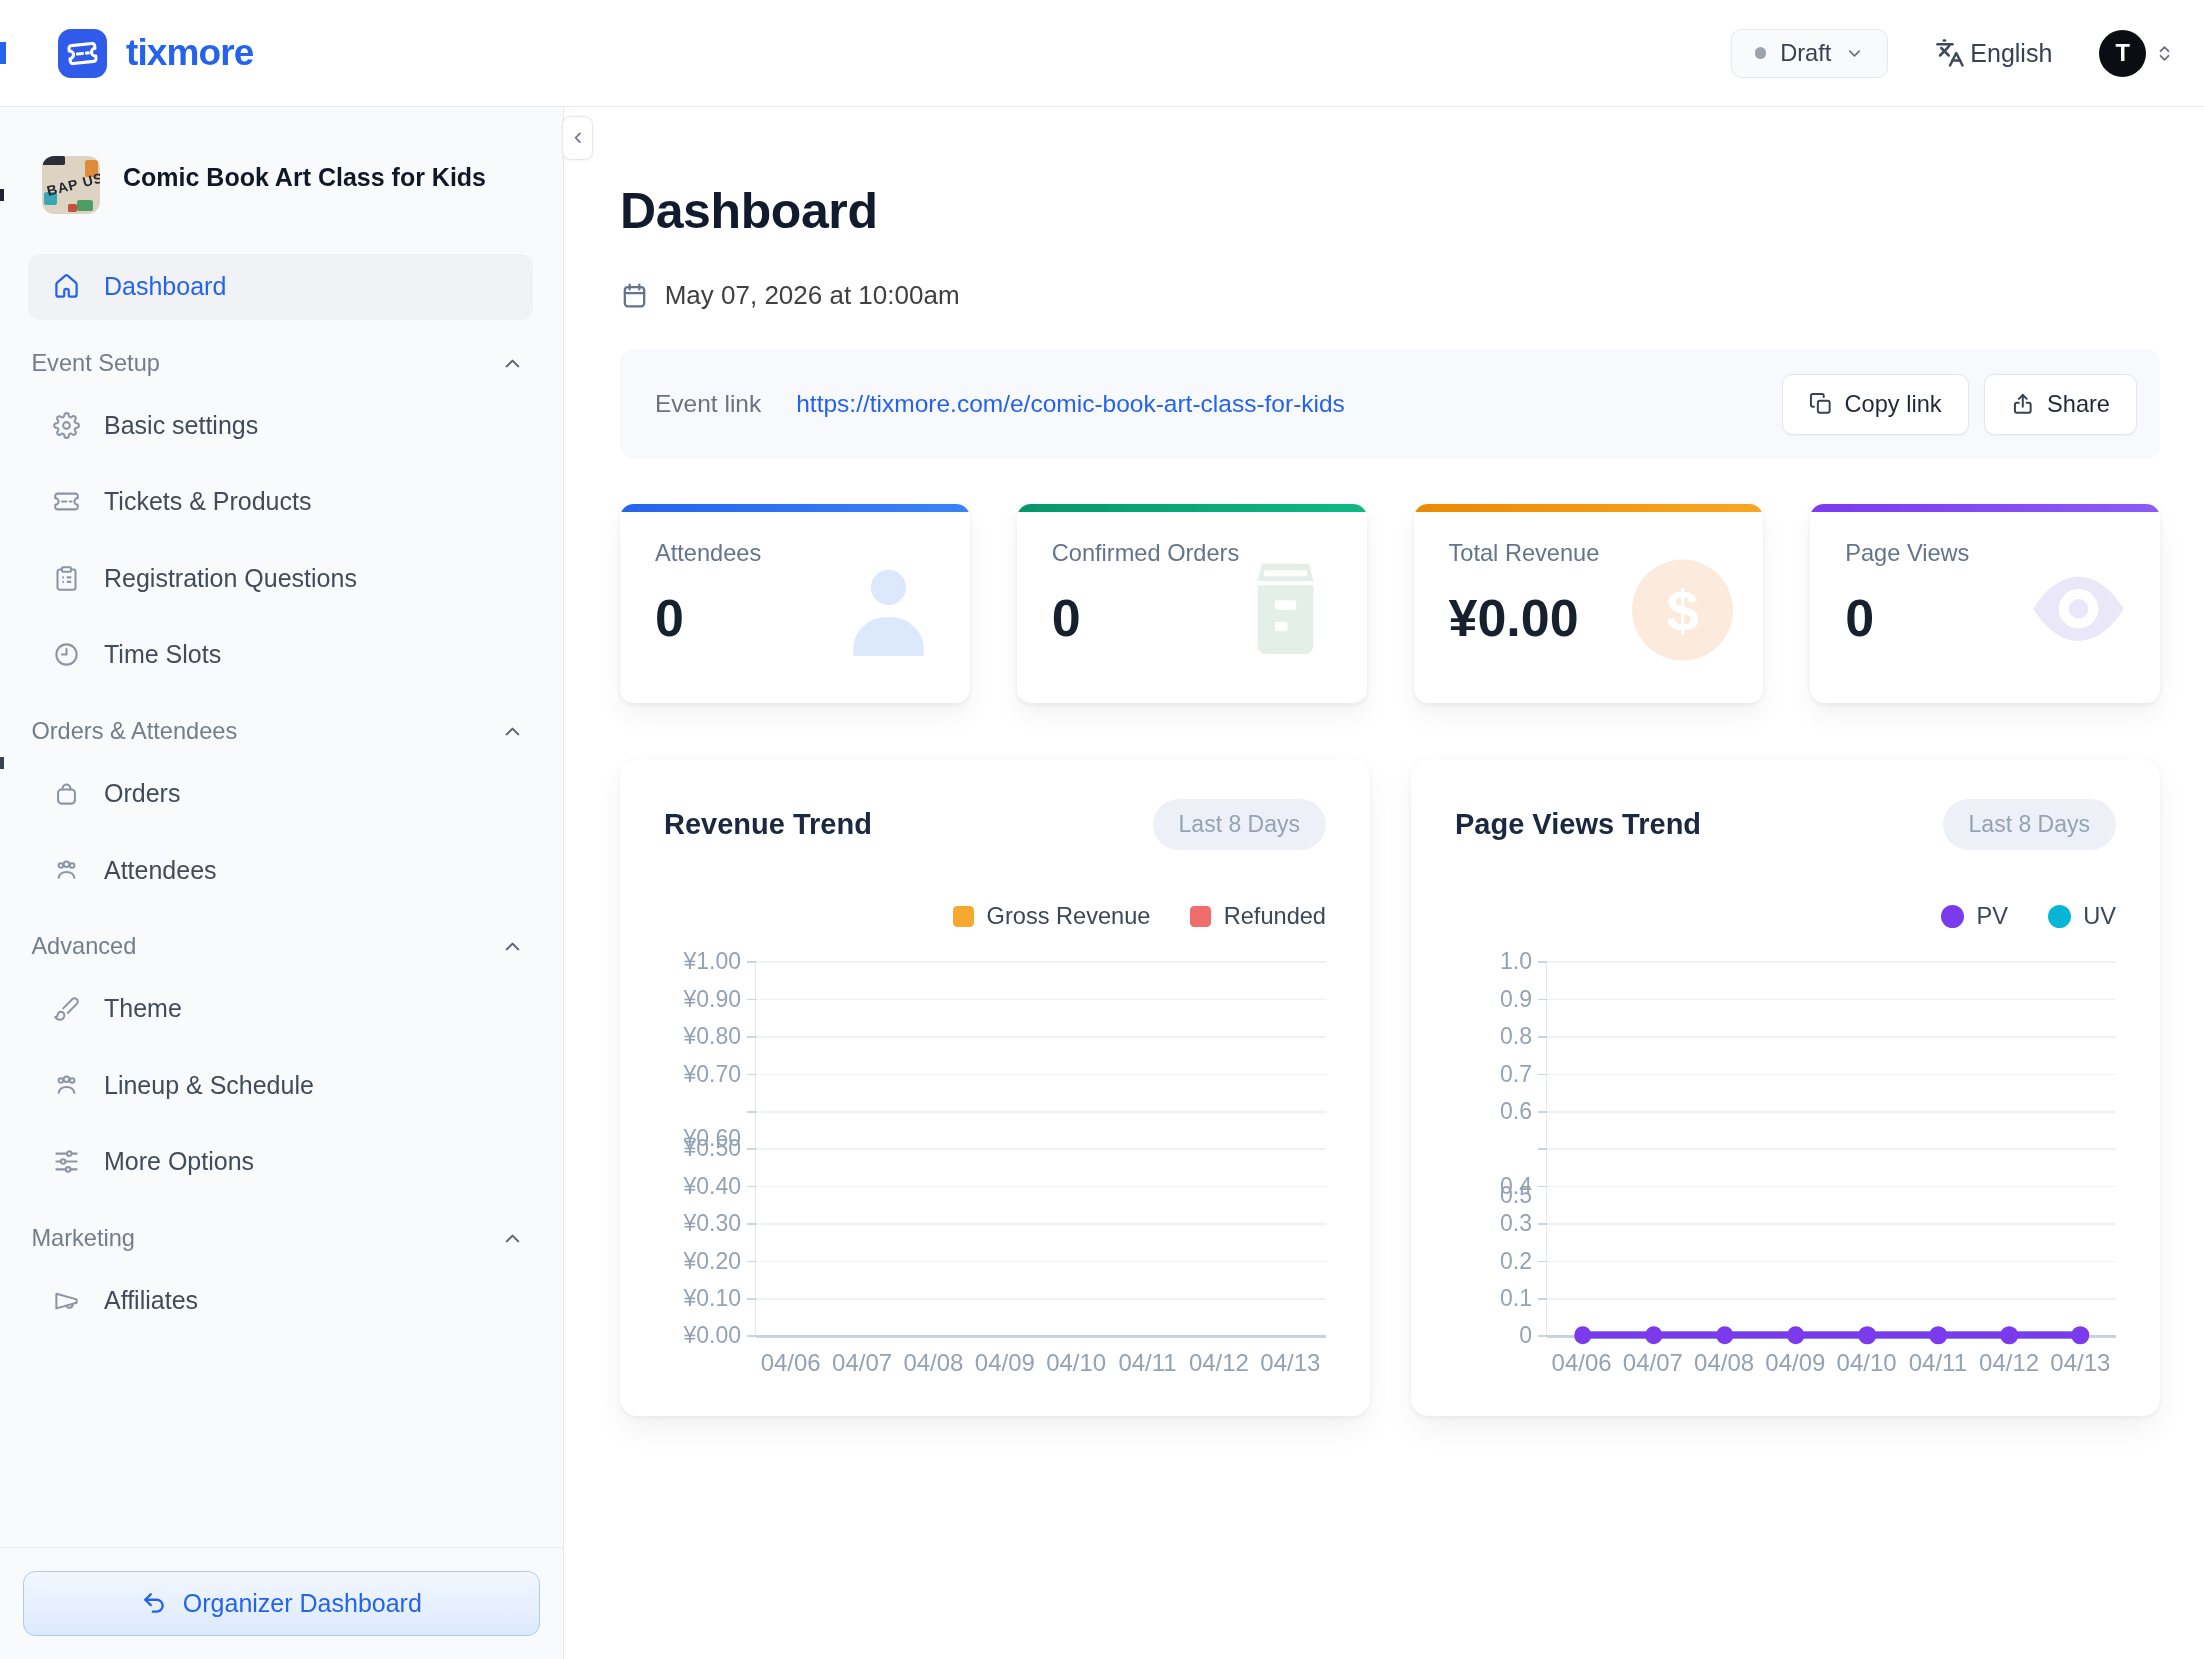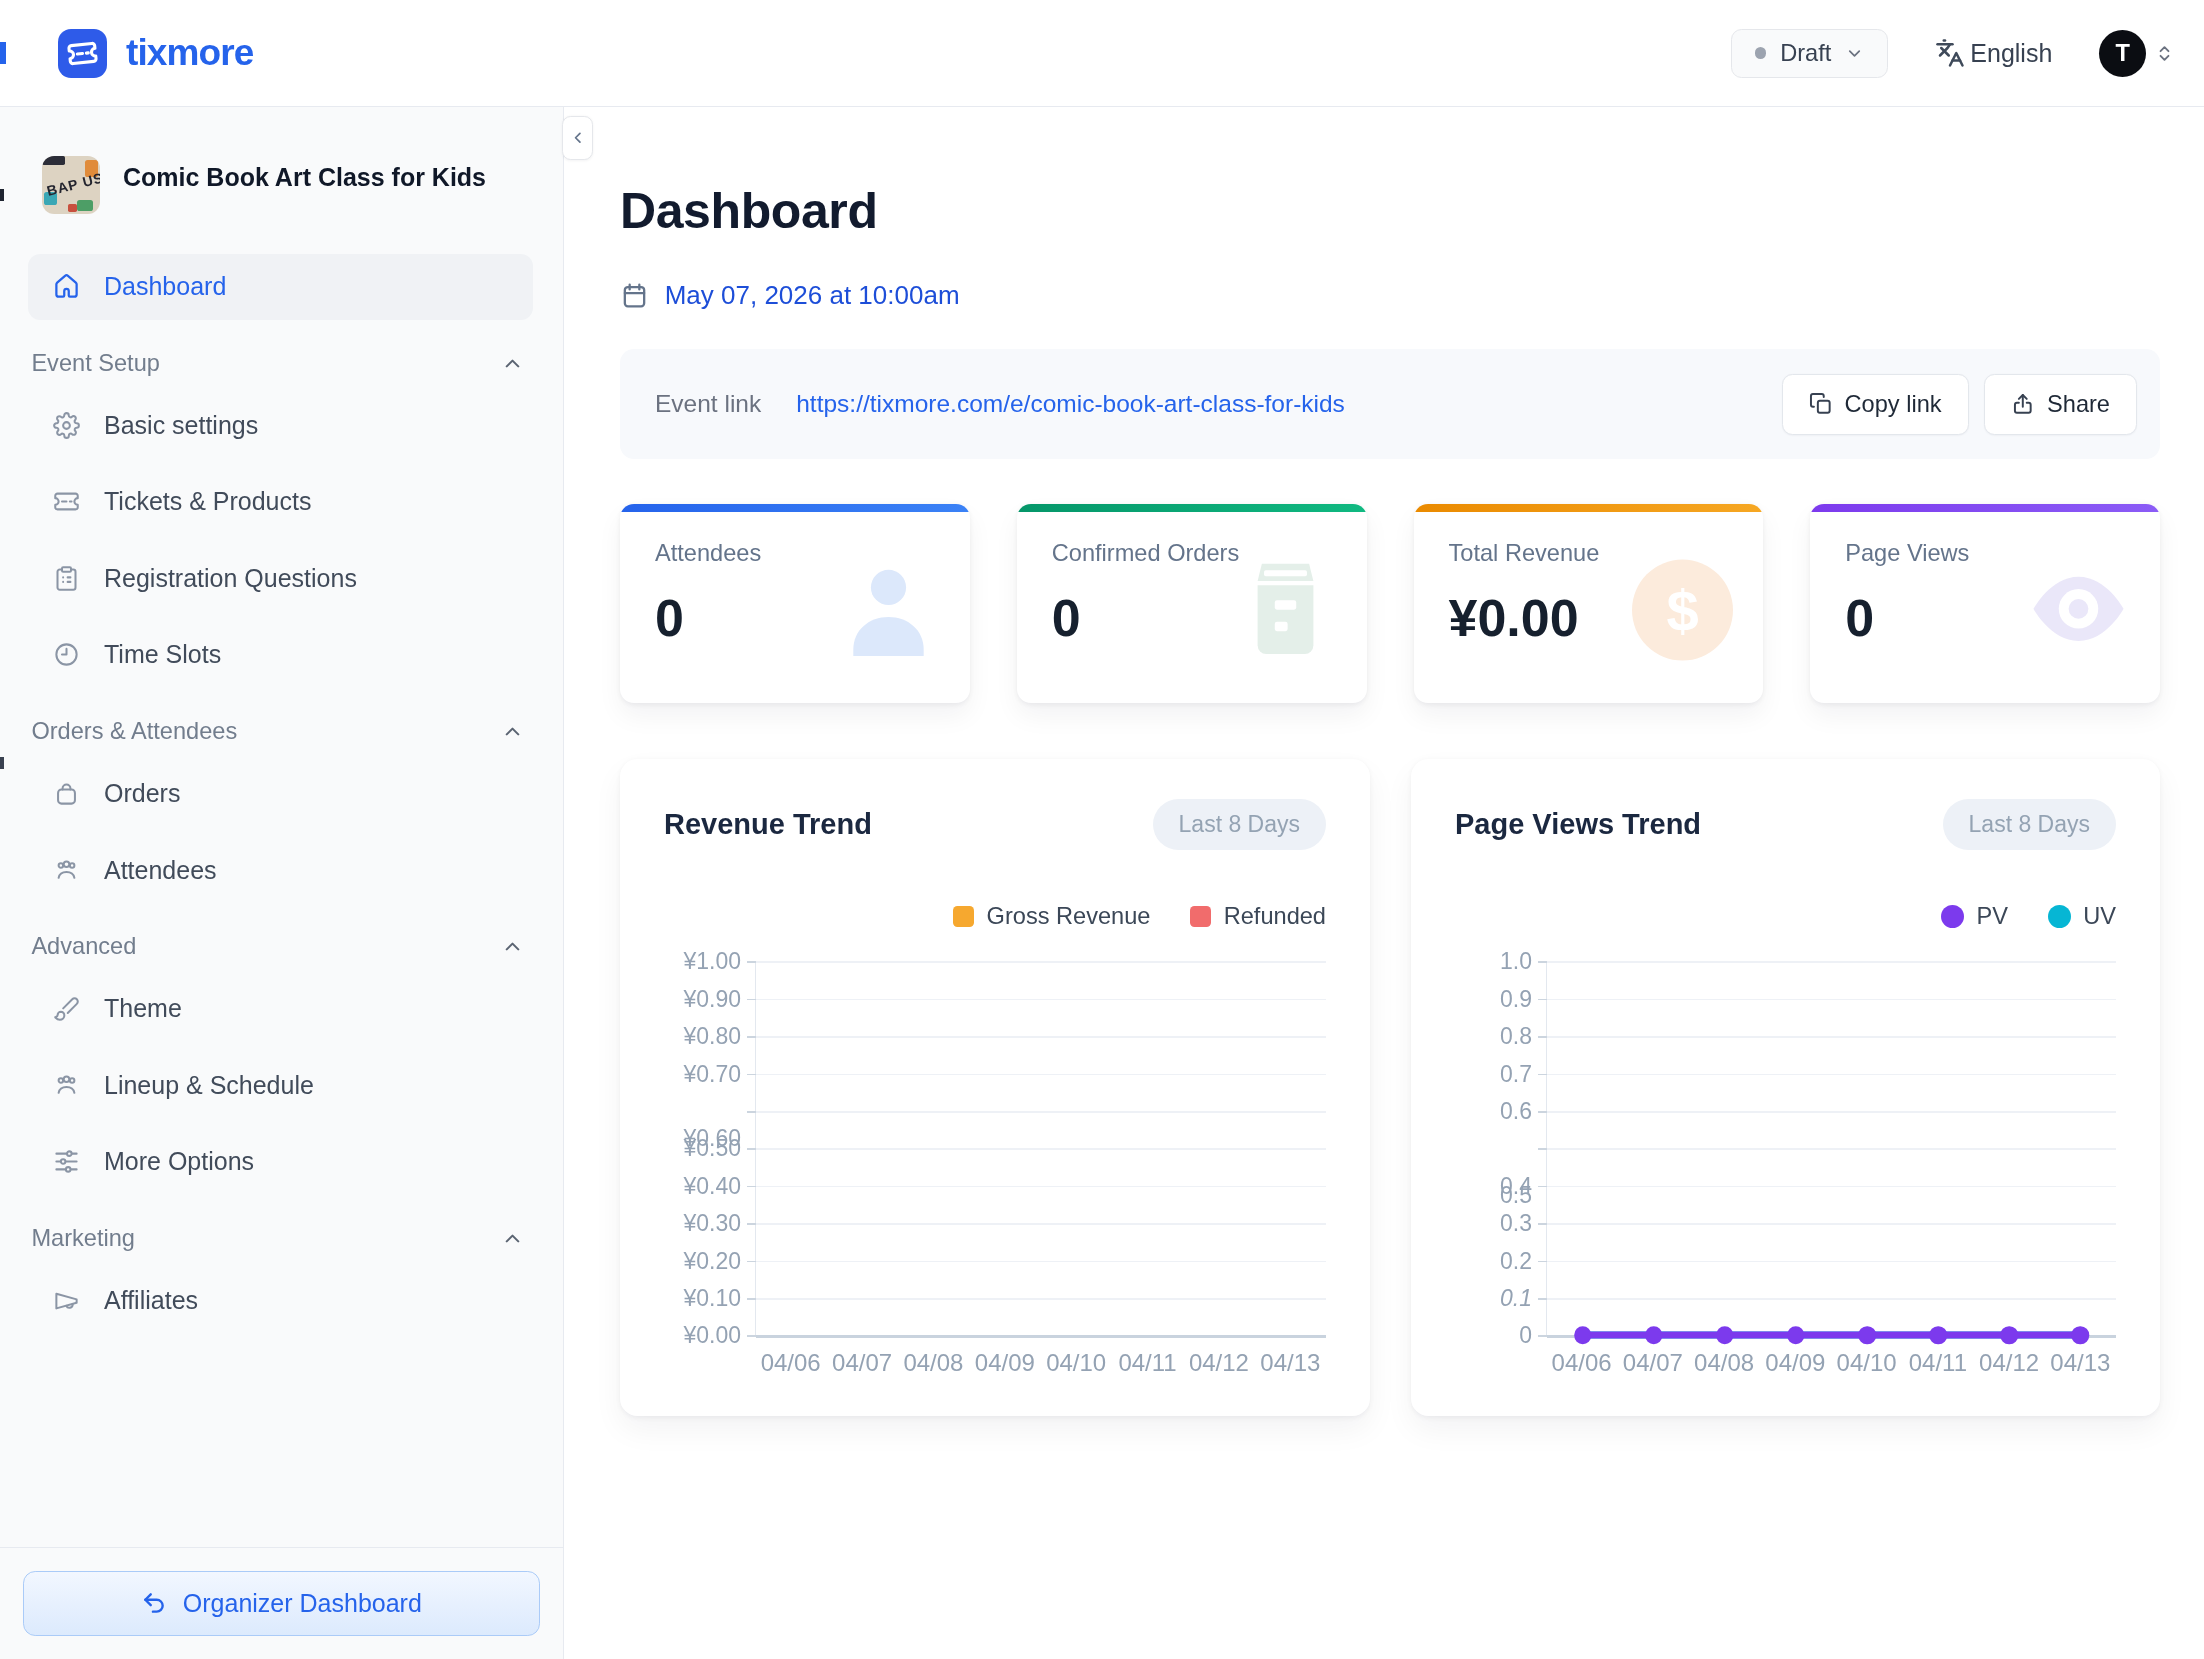--- a/index.html
+++ b/index.html
@@ -70,21 +70,21 @@
   .main { flex:1; position:relative; background:#fff; padding:0 45px 0 56px; }
   .collapse-btn { position:absolute; left:-1.7px; top:8.7px; width:31px; height:44px;
                   background:#fff; border:0.9px solid #e5e7eb; border-radius:8.7px;
                   display:flex; align-items:center; justify-content:center; cursor:pointer;
                   box-shadow:0 0.9px 2.6px rgba(16,24,40,.05); }
   .collapse-btn svg { width:17.5px; height:17.5px; color:#64748b; }
 
   .page-title { margin-top:75px; font-size:50px; font-weight:bold; color:#121b2e; letter-spacing:-0.4px; }
   .date-row { margin-top:40px; display:flex; align-items:center; gap:15.7px; }
   .date-row svg { width:29px; height:29px; color:#64748b; }
-  .date-row span { font-size:26px; color:#1d4ed8; }
+  .date-row span { font-size:26px; color:#404040; }
 
   .link-box { margin-top:38px; height:110px; background:#f7f9fc; border-radius:14px;
               display:flex; align-items:center; padding:0 23px 0 35px; }
   .link-label { font-size:24.5px; color:#6b7280; }
   .link-url { font-size:24.5px; color:#2563eb; margin-left:35px; text-decoration:none; cursor:pointer; }
   .link-actions { margin-left:auto; display:flex; gap:15.7px; }
   .lk-btn { display:flex; align-items:center; gap:12.2px; background:#fff; border:0.9px solid #e3e7ec;
             border-radius:10.5px; padding:0 26px; height:61px; font-size:23.6px; color:#1f2937;
             cursor:pointer; font-family:"Liberation Sans", sans-serif; box-shadow:0 0.9px 1.7px rgba(16,24,40,.04); }
   .lk-btn svg { width:23.6px; height:23.6px; color:#374151; }
@@ -497,21 +497,21 @@
             <div class="y-axis">
                 <div class="y-tick" style="top: 0%;">1.0</div>
                 <div class="y-tick" style="top: 10%;">0.9</div>
                 <div class="y-tick" style="top: 20%;">0.8</div>
                 <div class="y-tick" style="top: 30%;">0.7</div>
                 <div class="y-tick" style="top: 40%;">0.6</div>
                 <div class="y-tick" style="top: 50%; margin-top: 47px;">0.5</div>
                 <div class="y-tick" style="top: 60%;">0.4</div>
                 <div class="y-tick" style="top: 70%;">0.3</div>
                 <div class="y-tick" style="top: 80%;">0.2</div>
-                <div class="y-tick" style="top: 90%; font-style: italic;">0.1</div>
+                <div class="y-tick" style="top: 90%;">0.1</div>
                 <div class="y-tick" style="top: 100%;">0</div>
               </div>
             <div class="grid-area">
                 <div class="gridline" style="top: 0%;"></div>
                 <div class="gridline" style="top: 10%;"></div>
                 <div class="gridline" style="top: 20%;"></div>
                 <div class="gridline" style="top: 30%;"></div>
                 <div class="gridline" style="top: 40%;"></div>
                 <div class="gridline" style="top: 50%;"></div>
                 <div class="gridline" style="top: 60%;"></div>

